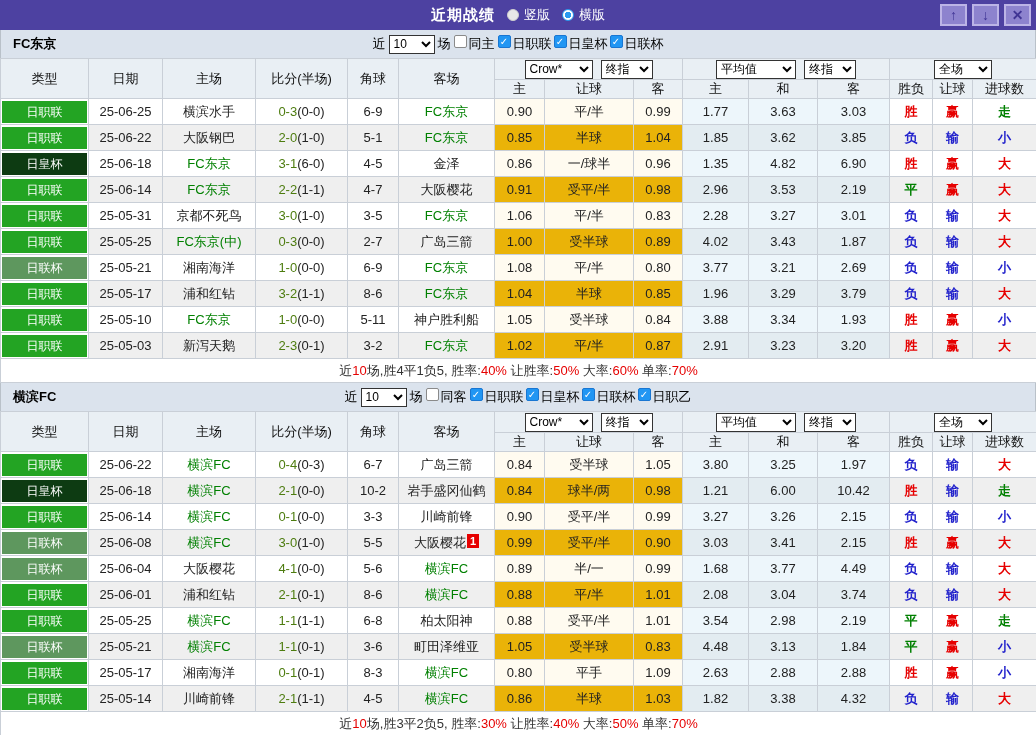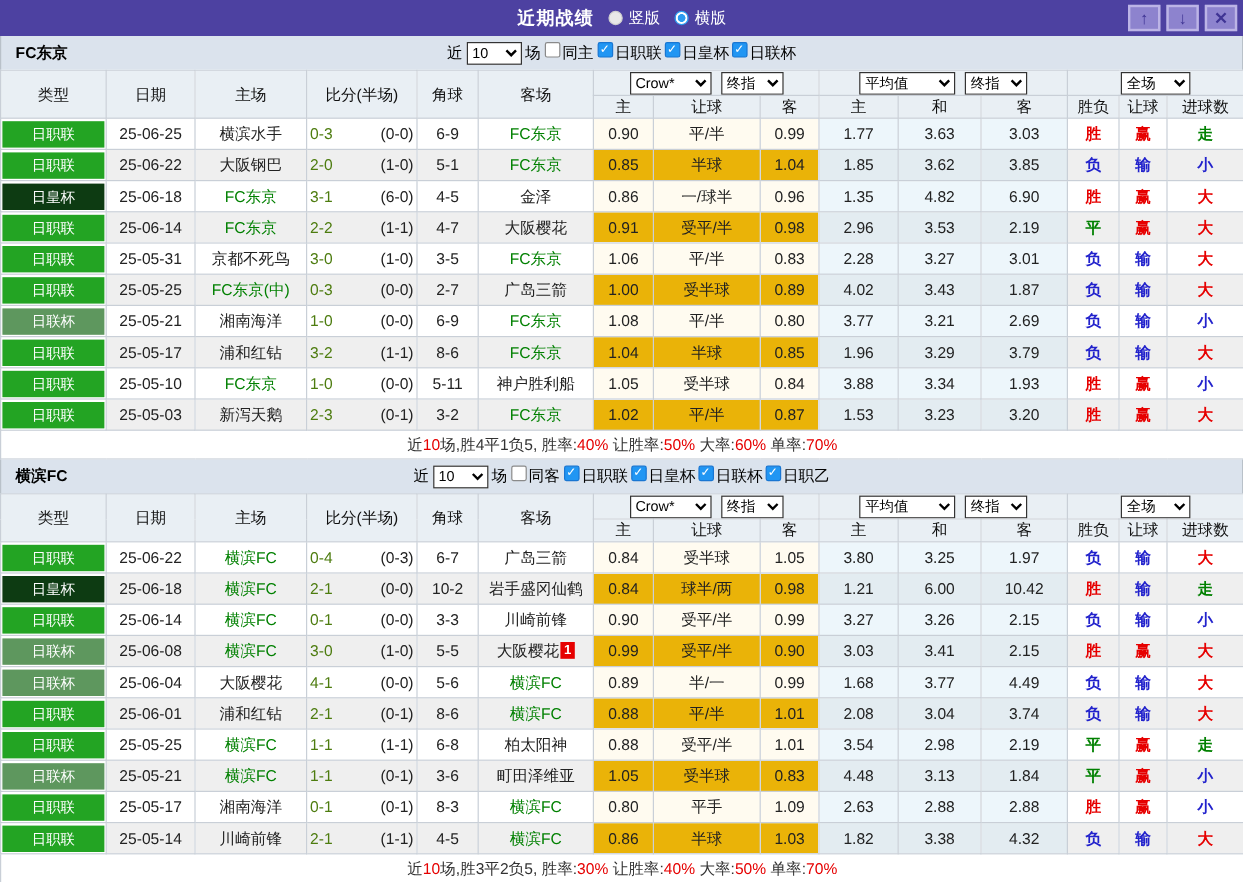--- a/index.html
+++ b/index.html
@@ -48,21 +48,21 @@
   tr.even td.c-crow{background:#eab308;}
   tr.odd td.c-avg{background:#EDF6FB;}
   tr.even td.c-avg{background:#E3ECF1;}
   tbody td.col-type{padding:1px;background:#fff;}
   .type-badge{height:22px;line-height:22px;color:#fff;font-size:12px;}
   .type-j1{background:#23A423;}
   .type-emp{background:#0D3B12;}
   .type-cup{background:#5E975E;}
   .focus{color:#008000;}
   .score-main{color:#4d7c0f;}
-  .score-half{color:#222;padding-left:40px;}
+  .score-half{color:#222;}
   .res{font-weight:bold;}
   .t-r{color:#E60000;}
   .t-g{color:#008000;}
   .t-b{color:#2222CC;}
   .sup-badge{display:inline-block;background:#E60000;color:#fff;font-size:11px;line-height:14px;
              padding:0 3px;margin-left:1px;vertical-align:2px;font-weight:bold;}
   tfoot td.summary{height:24px;background:#fff;font-size:13px;color:#333;border-color:#C9CFD7;}
 </style>
 </head>
 <body>
@@ -354,21 +354,21 @@
               <div class="type-badge type-j1">日职联</div>
             </td>
             <td>25-05-03</td>
             <td>新泻天鹅</td>
             <td><span class="score-main">2-3</span><span class="score-half">(0-1)</span></td>
             <td>3-2</td>
             <td class="focus"><span>FC东京</span></td>
             <td class="c-crow">1.02</td>
             <td class="c-crow">平/半</td>
             <td class="c-crow">0.87</td>
-            <td class="c-avg">1.53</td>
+            <td class="c-avg">2.91</td>
             <td class="c-avg">3.23</td>
             <td class="c-avg">3.20</td>
             <td class="res t-r">胜</td>
             <td class="res t-r">赢</td>
             <td class="res t-r">大</td>
           </tr>
         </tbody>
       <tfoot>
         <tr>
           <td class="summary" colspan="15"><span>近</span><span class="t-r">10</span><span>场,胜4平1负5, 胜率:</span><span class="t-r">40%</span><span> 让胜率:</span><span class="t-r">50%</span><span> 大率:</span><span class="t-r">60%</span><span> 单率:</span><span class="t-r">70%</span></td>

